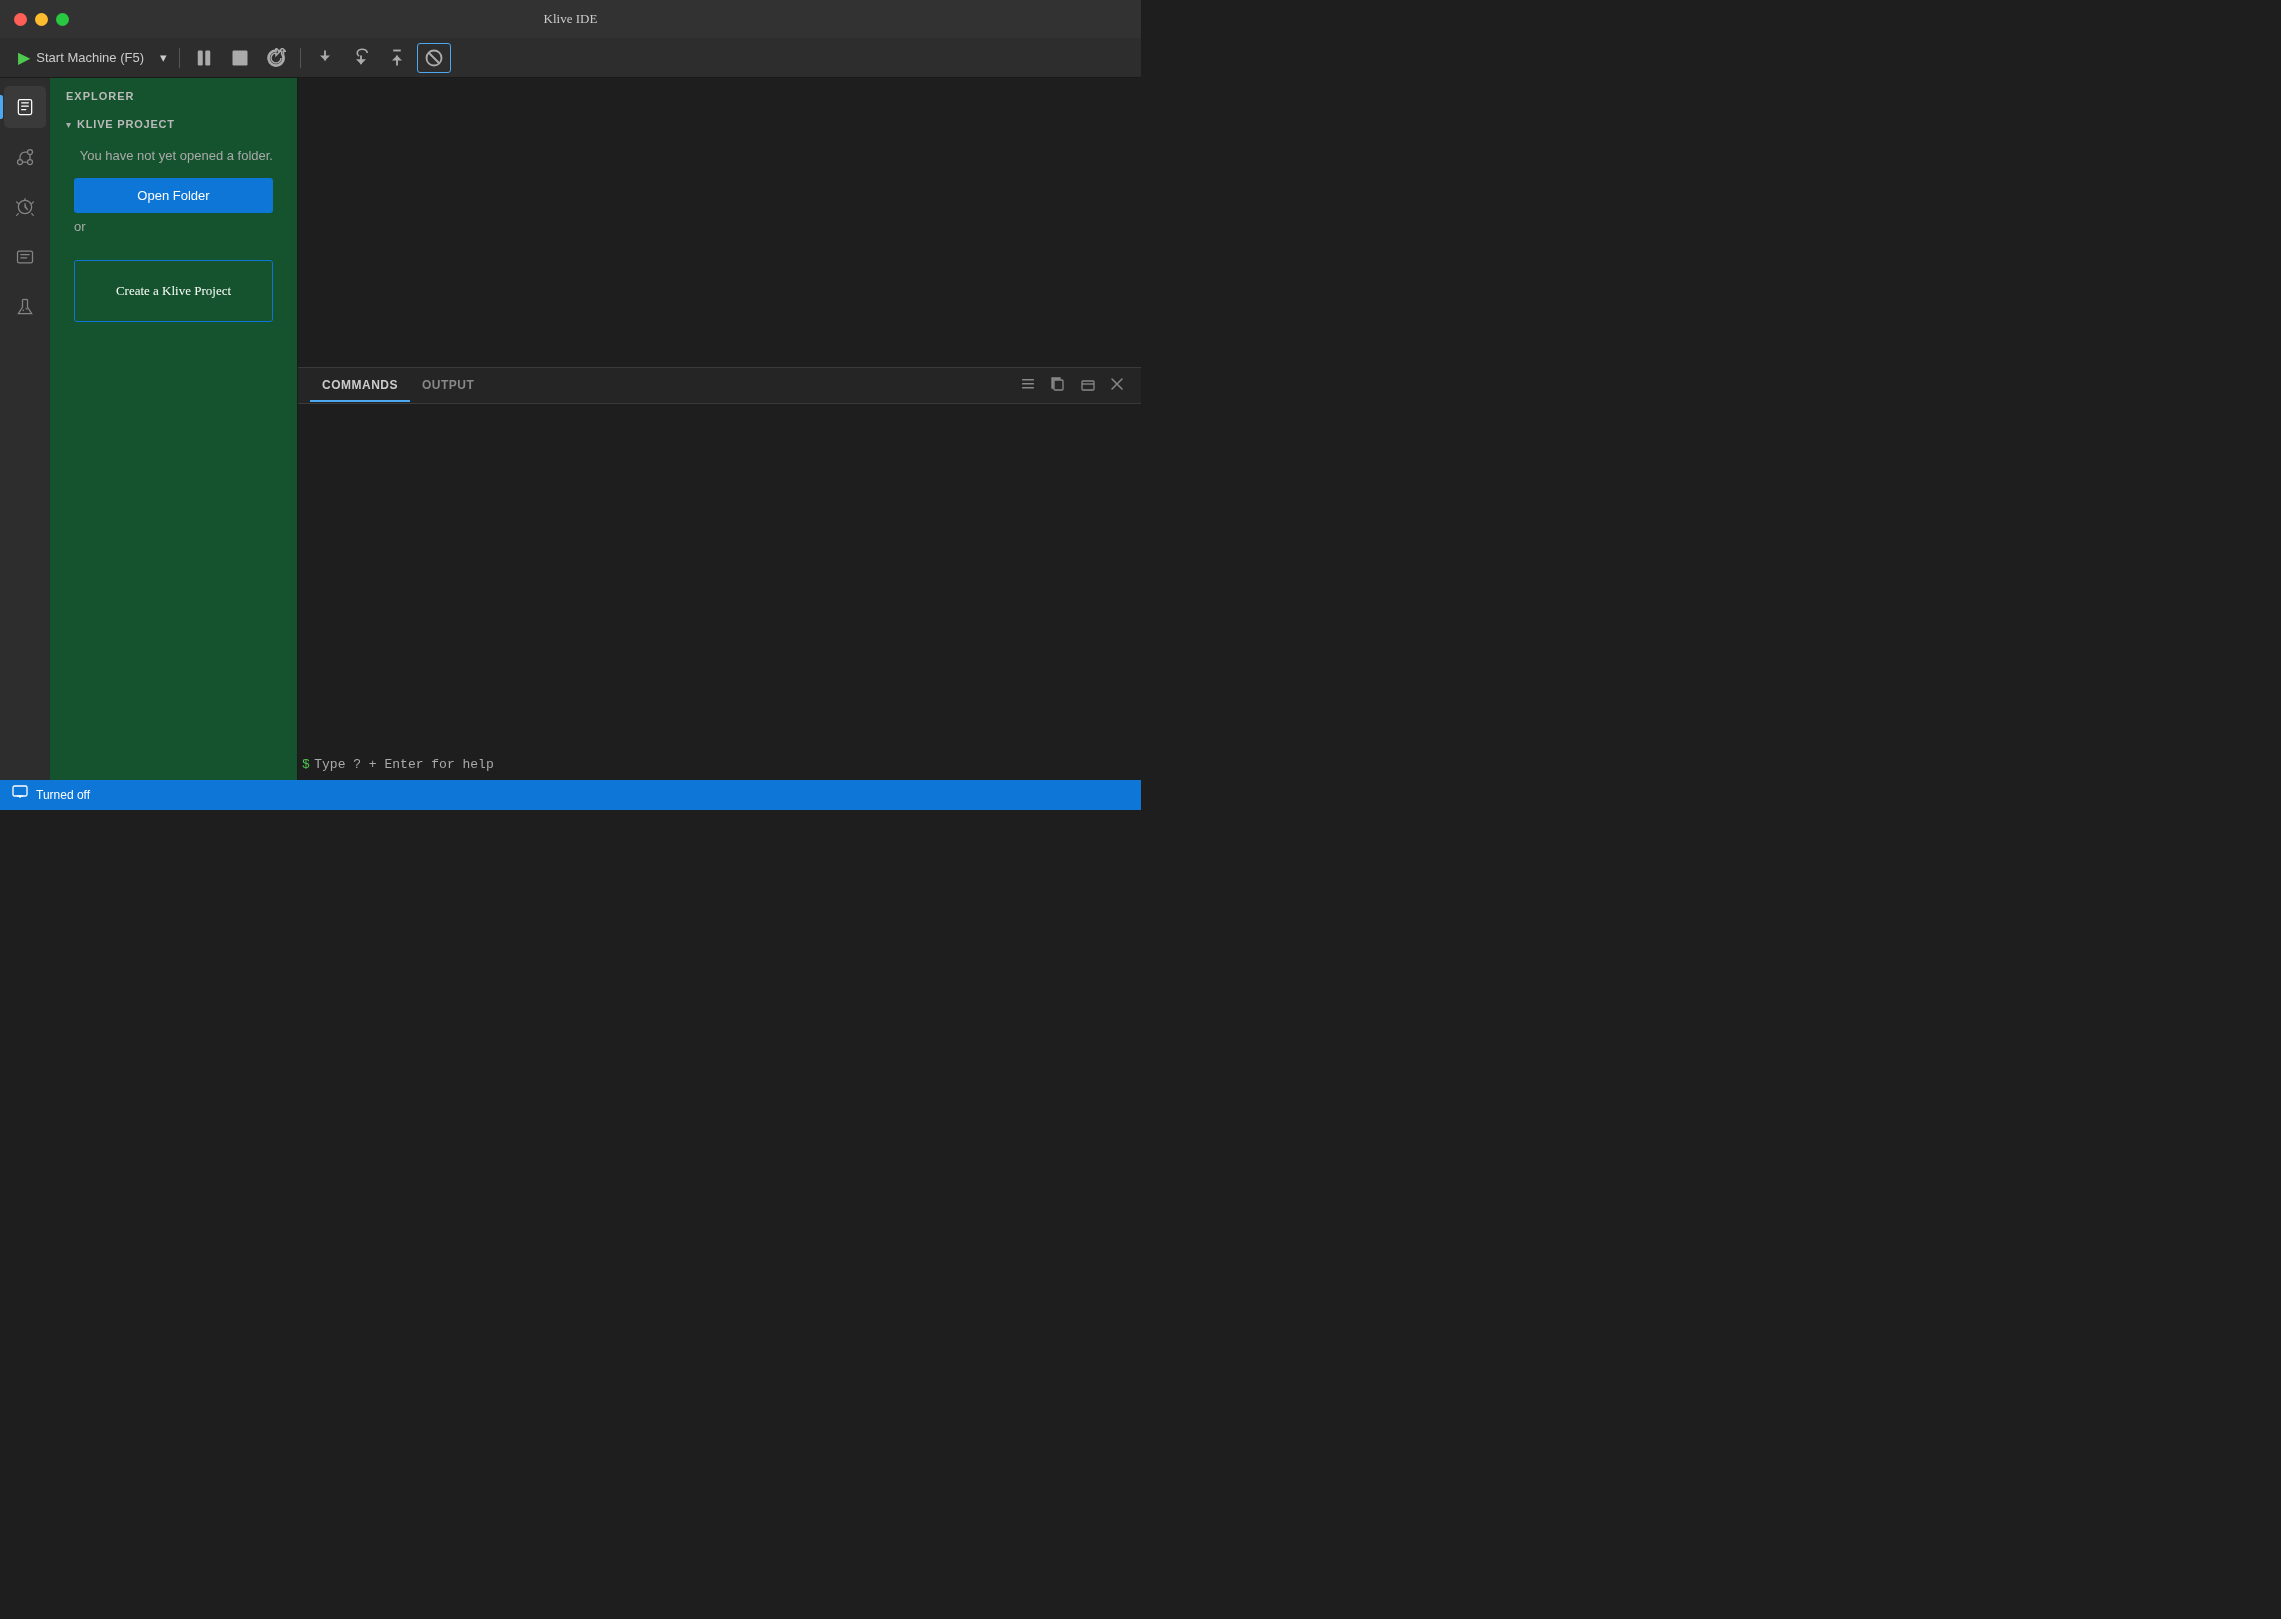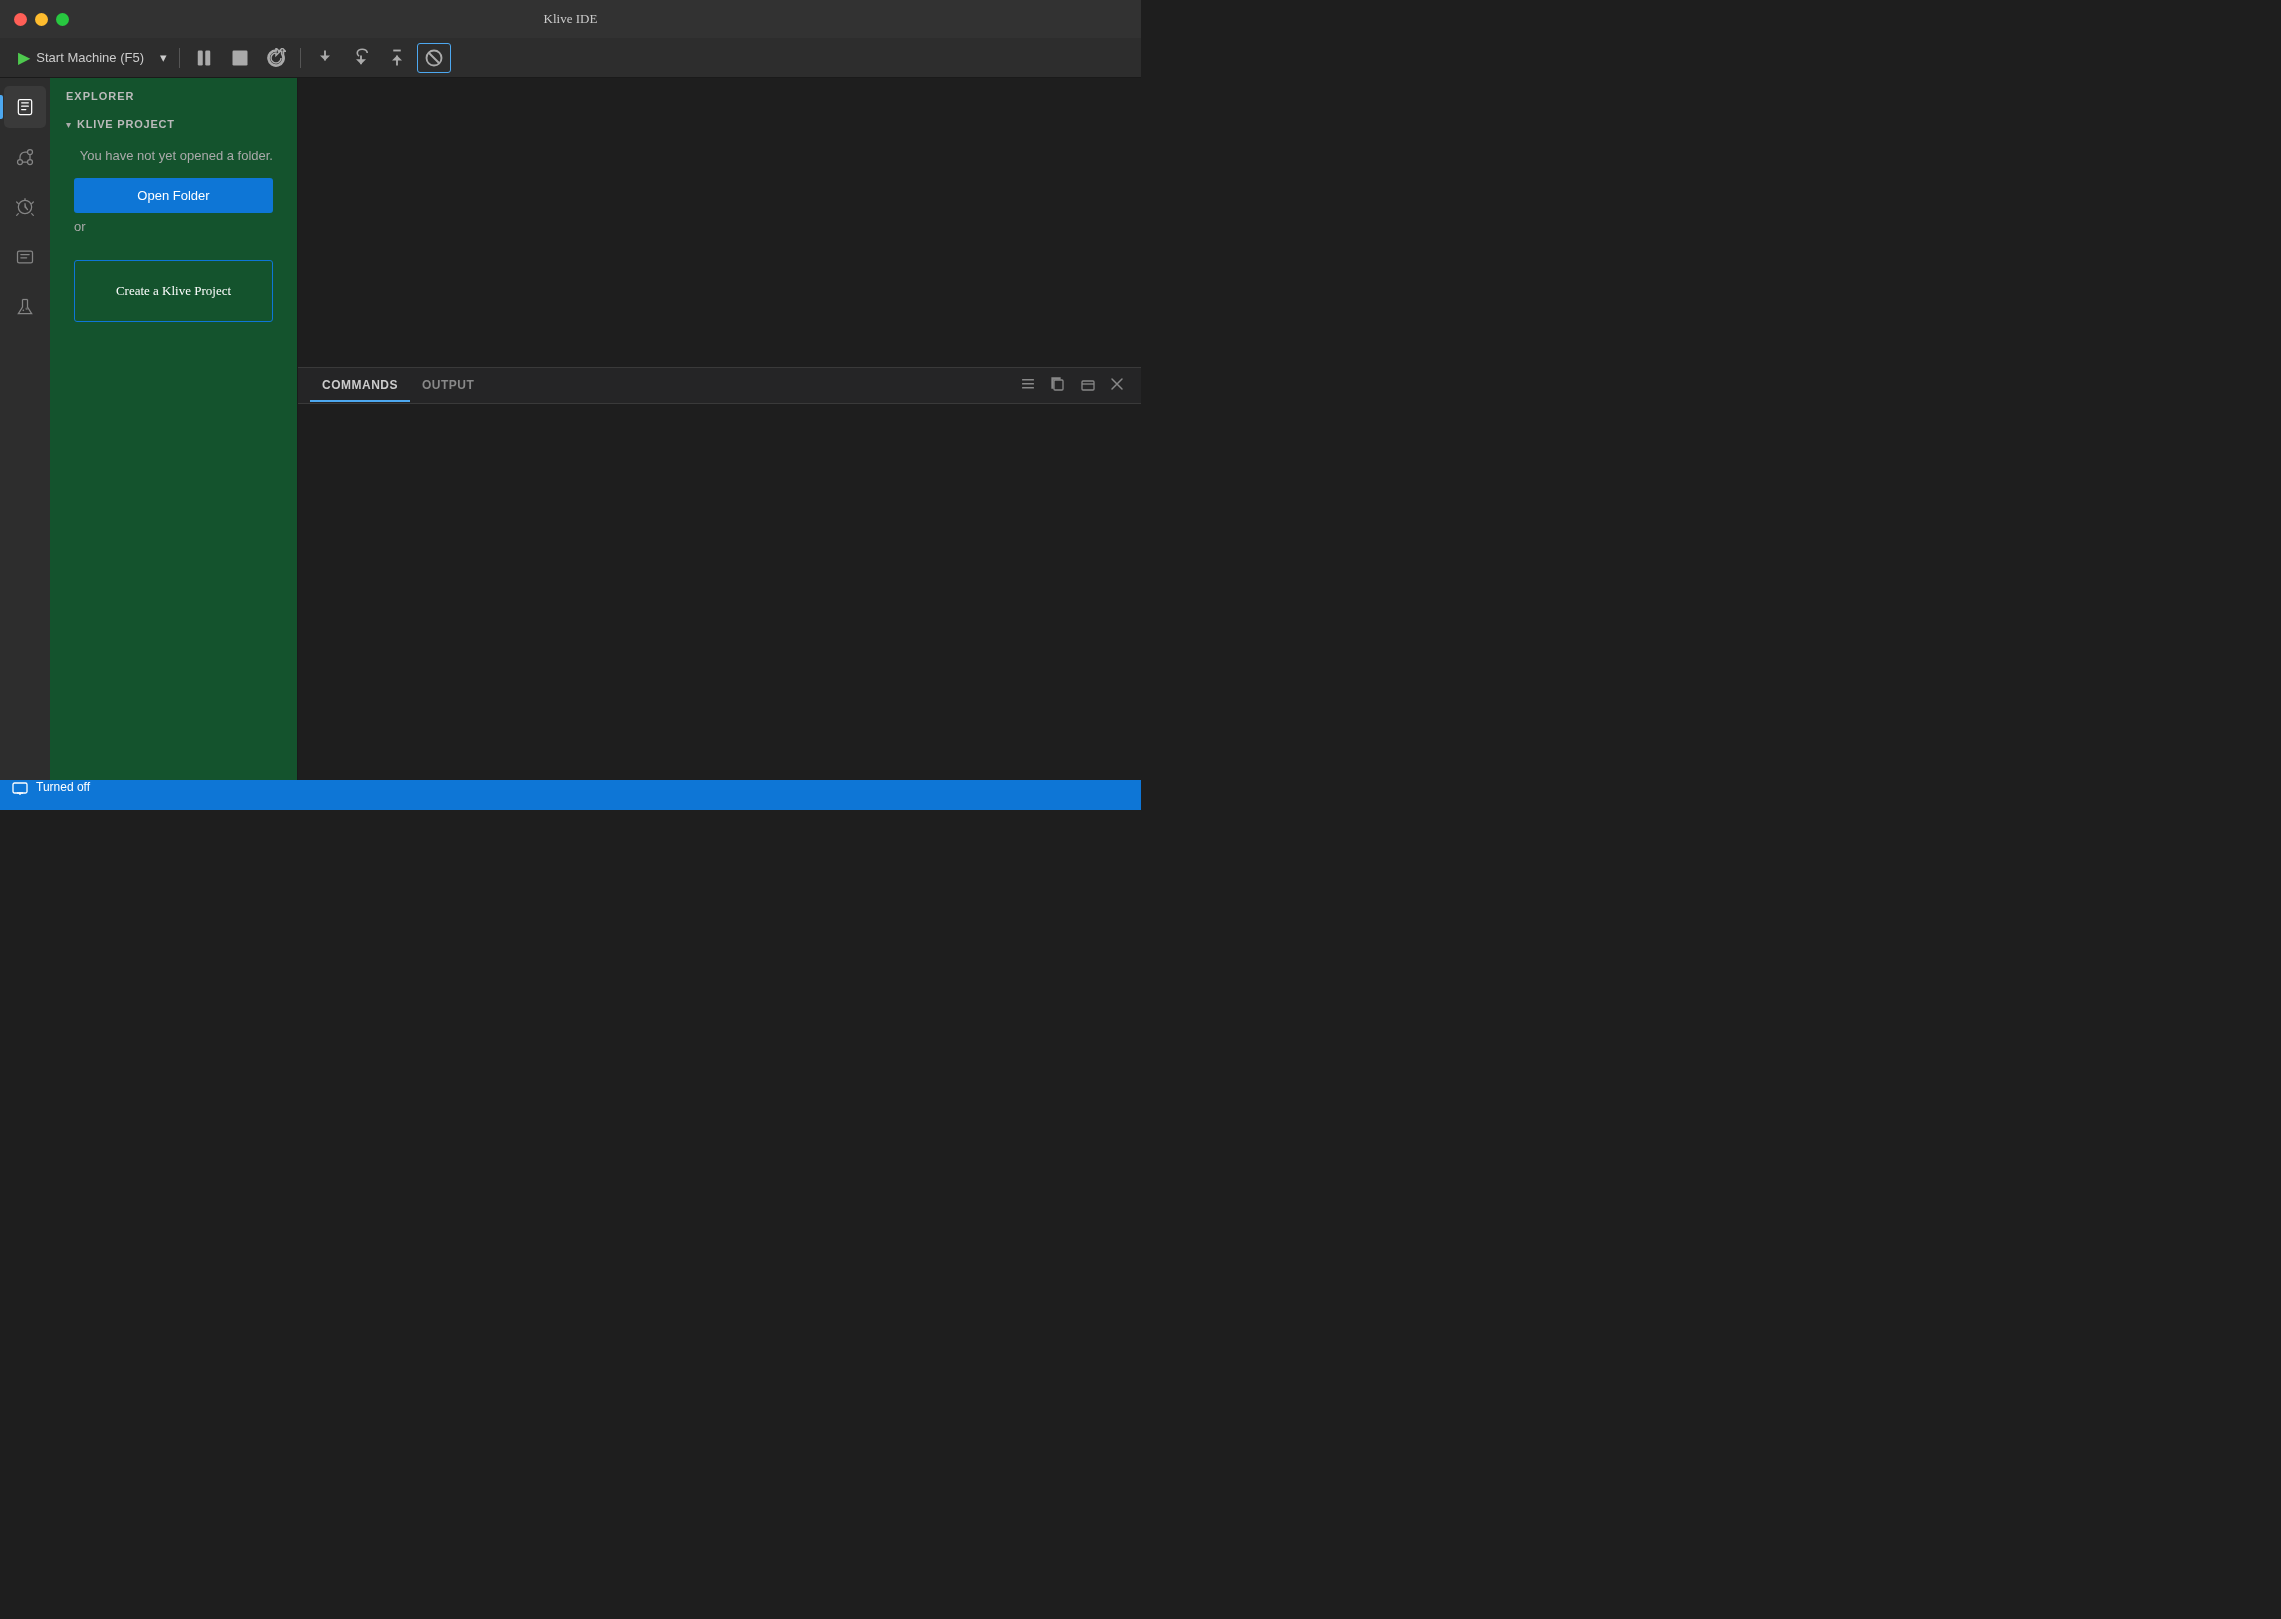--- a/index.html
+++ b/index.html
@@ -315,22 +315,22 @@
       padding: 8px;
       overflow-y: auto;
     }
 
     
     .status-bar {
       width: 100%;
       height: 30px;
       background: #0e76d6;
       display: flex;
-      align-items: flex-start;
-      padding: 0 12px;
+      align-items: flex-end;
+      padding: 8px 12px;
       gap: 8px;
     }
 
     .status-icon {
       color: white;
       font-size: 14px;
     }
 
     .status-text {
       color: white;
@@ -513,20 +513,26 @@
             </svg>
           </button>
           <button class="panel-action-btn" title="Close Panel">
             <svg width="14" height="14" viewBox="0 0 14 14" fill="currentColor">
               <path d="M2 2l10 10M12 2L2 12" stroke="currentColor" stroke-width="1.5" stroke-linecap="round"></path>
             </svg>
           </button>
         </div>
       </div>
 
+      <div class="panel-content" style="position: relative;">
+        <div style="position: absolute; bottom: 8px; left: 4px;">
+          <span style="font-family: 'Courier New', monospace; font-size: 13px; color: #4ec94e;">$</span>
+          <span style="font-family: 'Courier New', monospace; font-size: 13px; color: #aaaaaa;"> Type ? + Enter for help</span>
+        </div>
+      </div>
 
     </div>
 
   </div>
 
 </div>
 
 <div class="status-bar">
   <span class="status-icon">
     <svg width="16" height="16" viewBox="0 0 16 16" fill="none" stroke="white" stroke-width="1.3">

